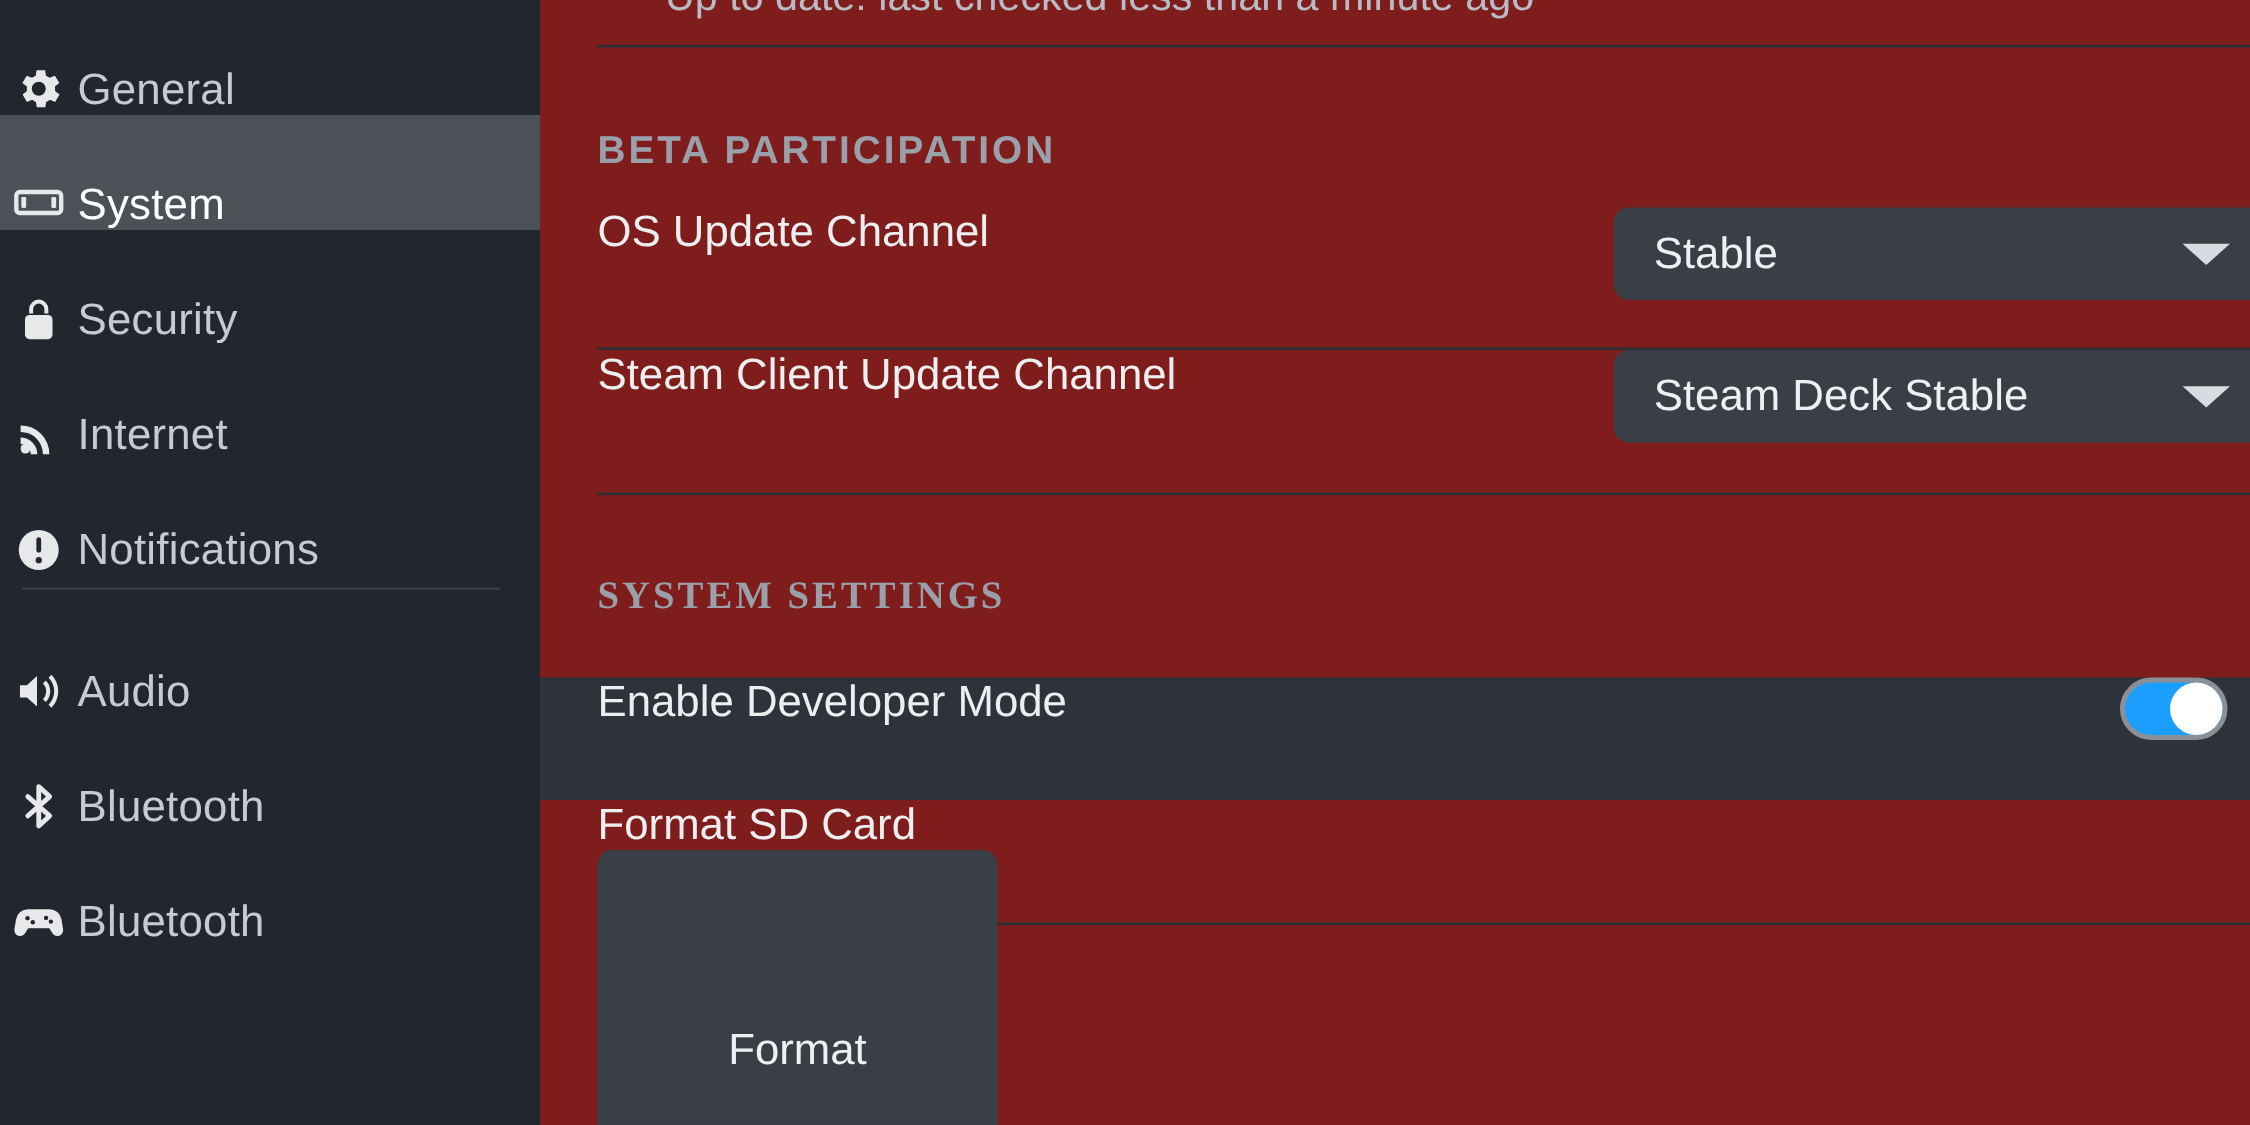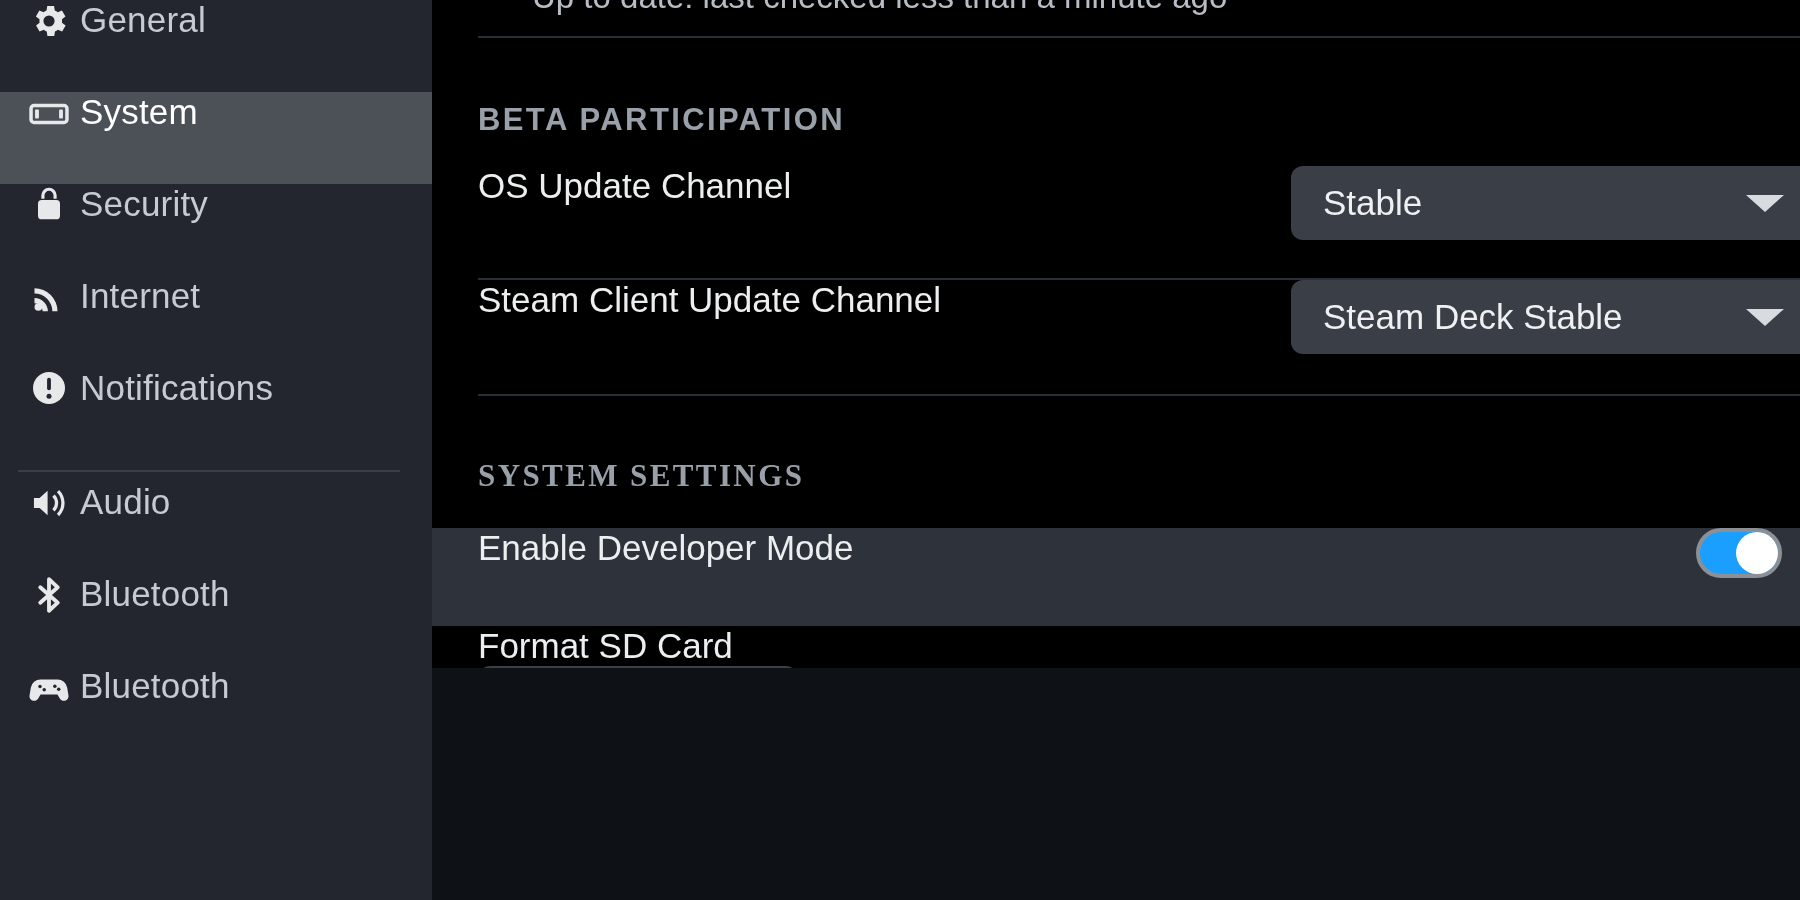--- a/index.html
+++ b/index.html
@@ -30,22 +30,21 @@
     flex: 0 0 432px;
     background: #23262e;
     position: relative;
     overflow: hidden;
     box-sizing: border-box;
   }
 
   .nav-item {
     height: 92px;
     display: flex;
-    align-items: flex-start;
-    padding-left: 18px;
+    align-items: flex-end;
     box-sizing: border-box;
     position: relative;
   }
   .nav-item.selected {
     background: #4c5057;
   }
 
   .nav-icon {
     width: 62px;
     flex: 0 0 62px;
@@ -75,22 +74,22 @@
   }
   .nav-sep {
     height: 2px;
     width: 100%;
     background: #3a3e46;
   }
 
   
   #content {
     flex: 1 1 auto;
-    height: 668px;
-    background: #000000;
+    height: 900px;
+    background: #7f1d1d;
     position: relative;
     overflow: hidden;
     box-sizing: border-box;
   }
 
   .c-inner {
     padding: 0 0 0 0;
     position: relative;
   }
 
@@ -338,21 +337,21 @@
         <div class="dropdown">
           <span class="dropdown-value">Steam Deck Stable</span>
           <span class="caret"></span>
         </div>
       </div>
 
       <div class="divider"></div>
 
       <div class="section-title" style="margin-top:62px;font-family:Liberation Serif, serif;">SYSTEM SETTINGS</div>
 
-      <div class="row highlight" style="height:98px; margin-top:34px; padding-right:0;gap:24px;">
+      <div class="row highlight" style="height:98px; margin-top:48px; padding-right:0;gap:24px;">
         <span class="row-label">Enable Developer Mode</span>
         <div class="toggle">
           <div class="knob"></div>
         </div>
       </div>
 
       <div class="row" style="height:98px;flex-direction:column;">
         <span class="row-label">Format SD Card</span>
         <div class="action-btn">
           <span>Format</span>

